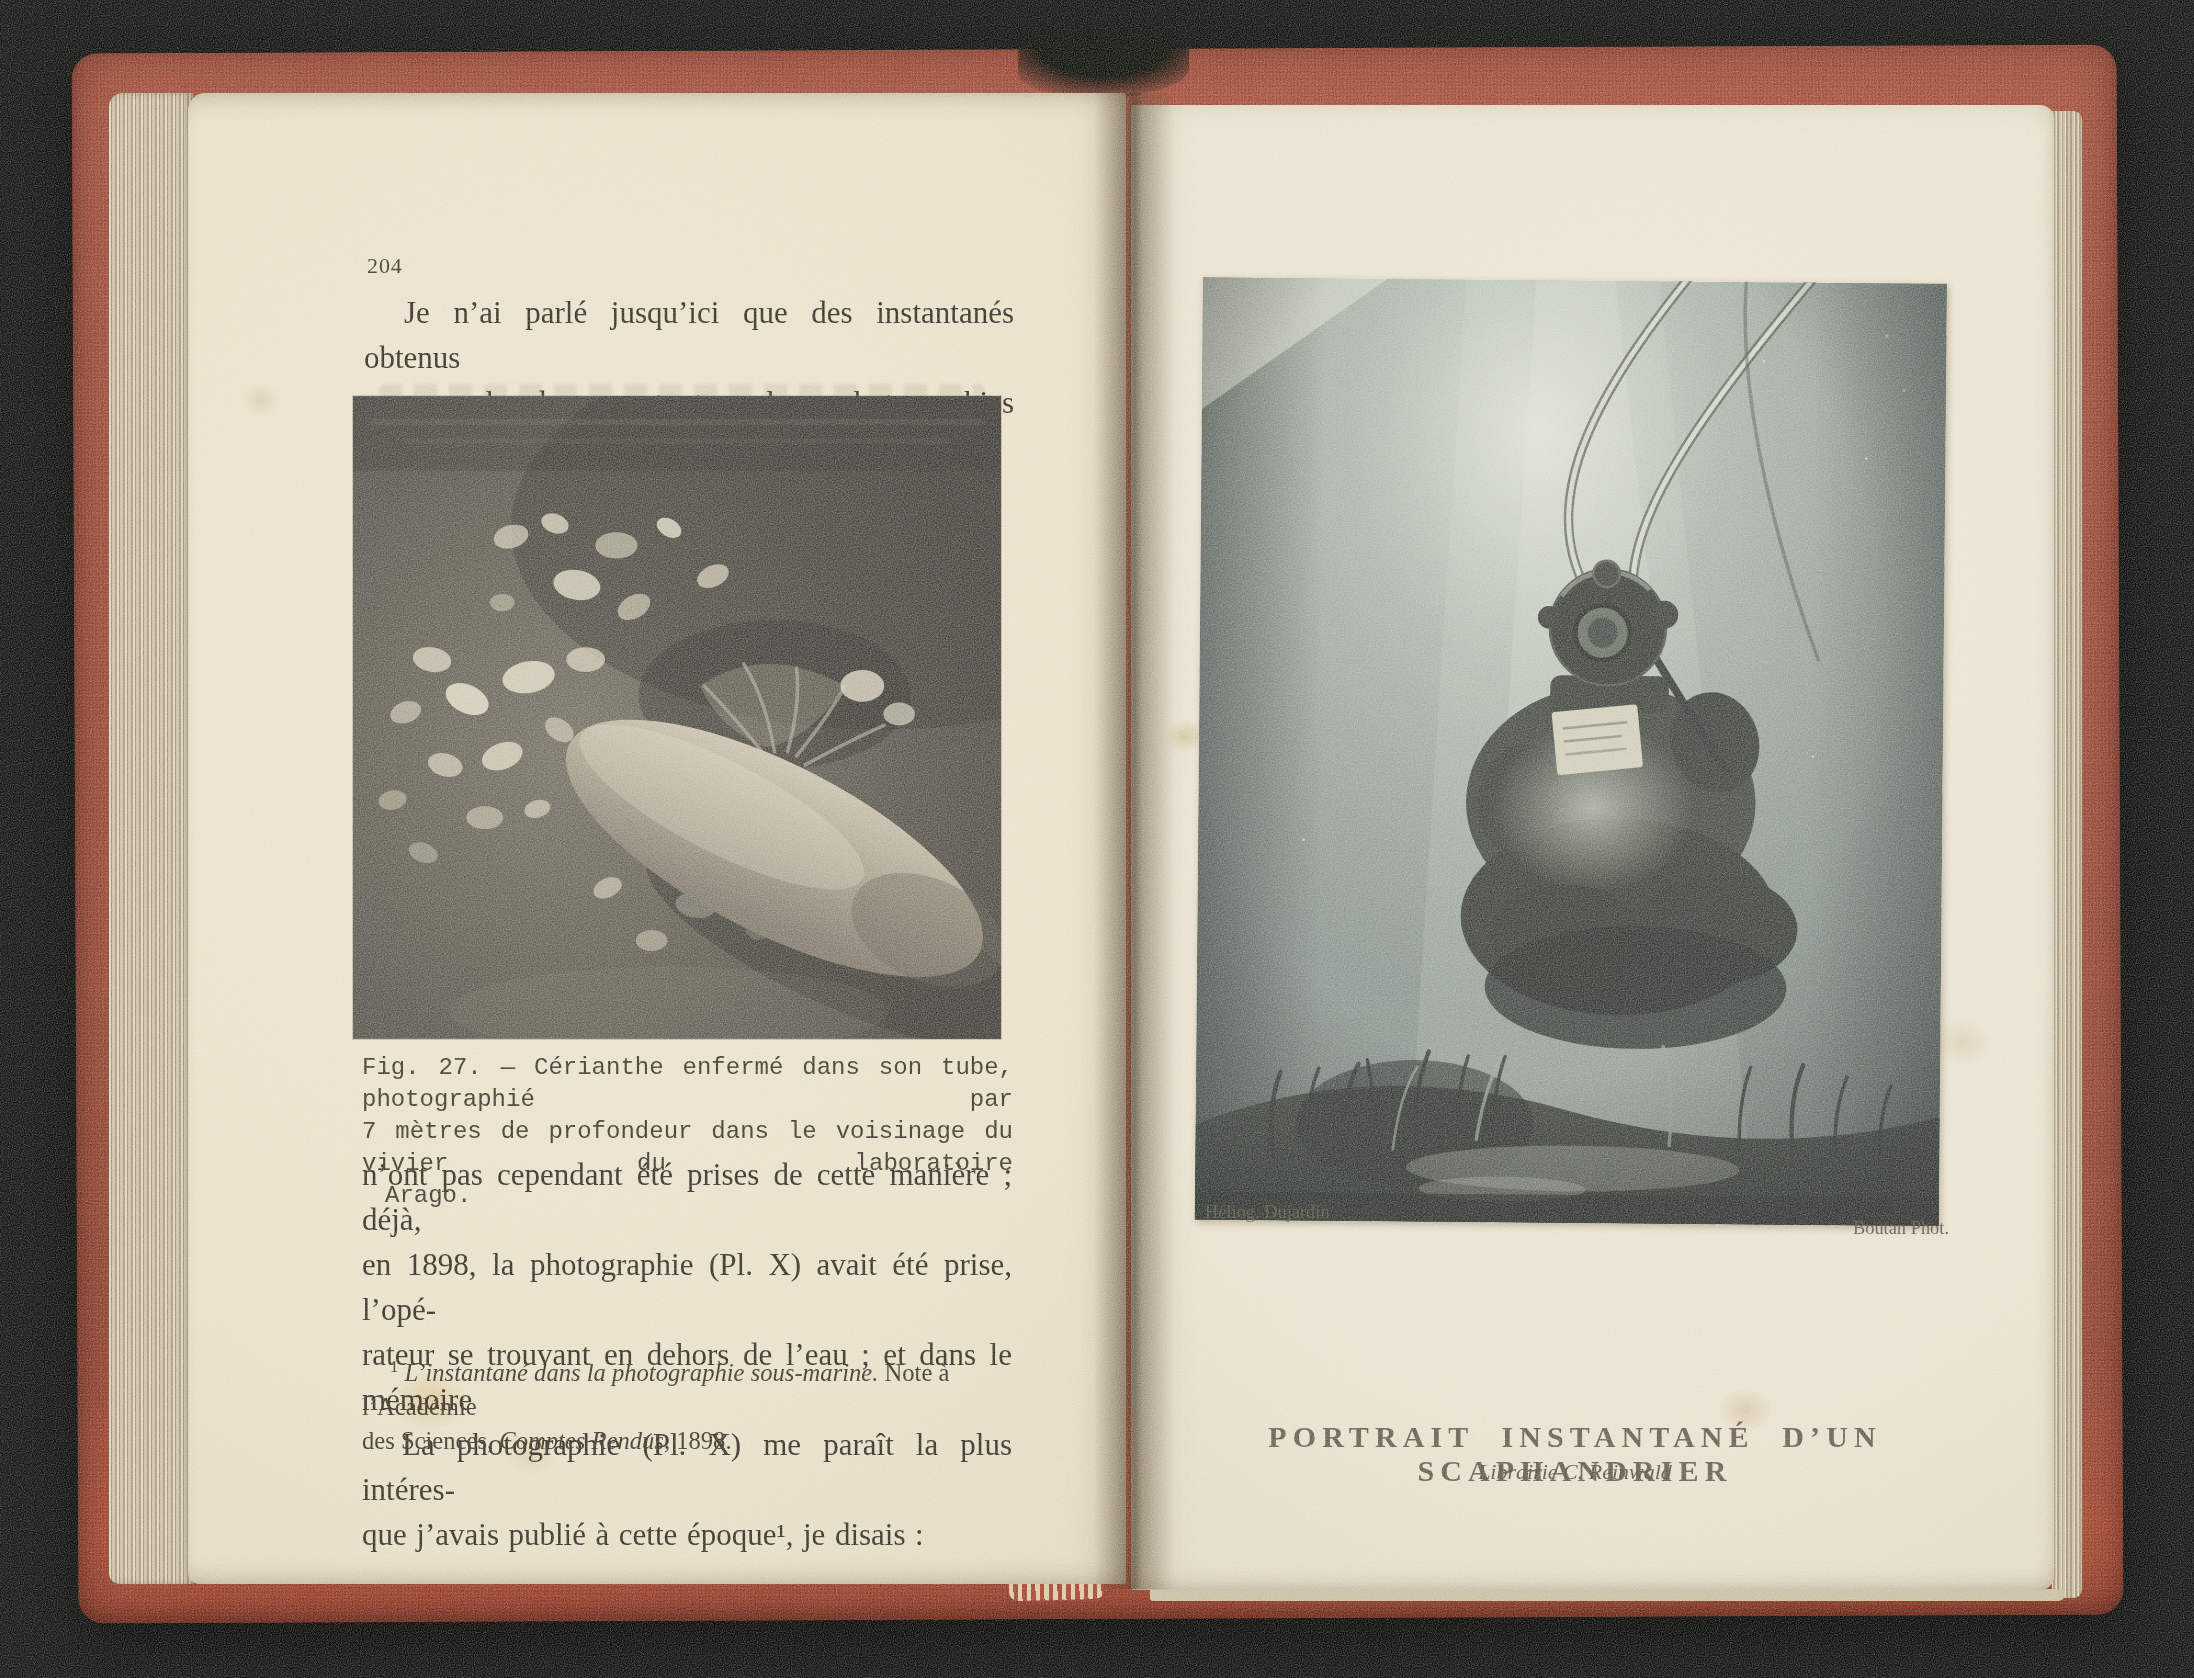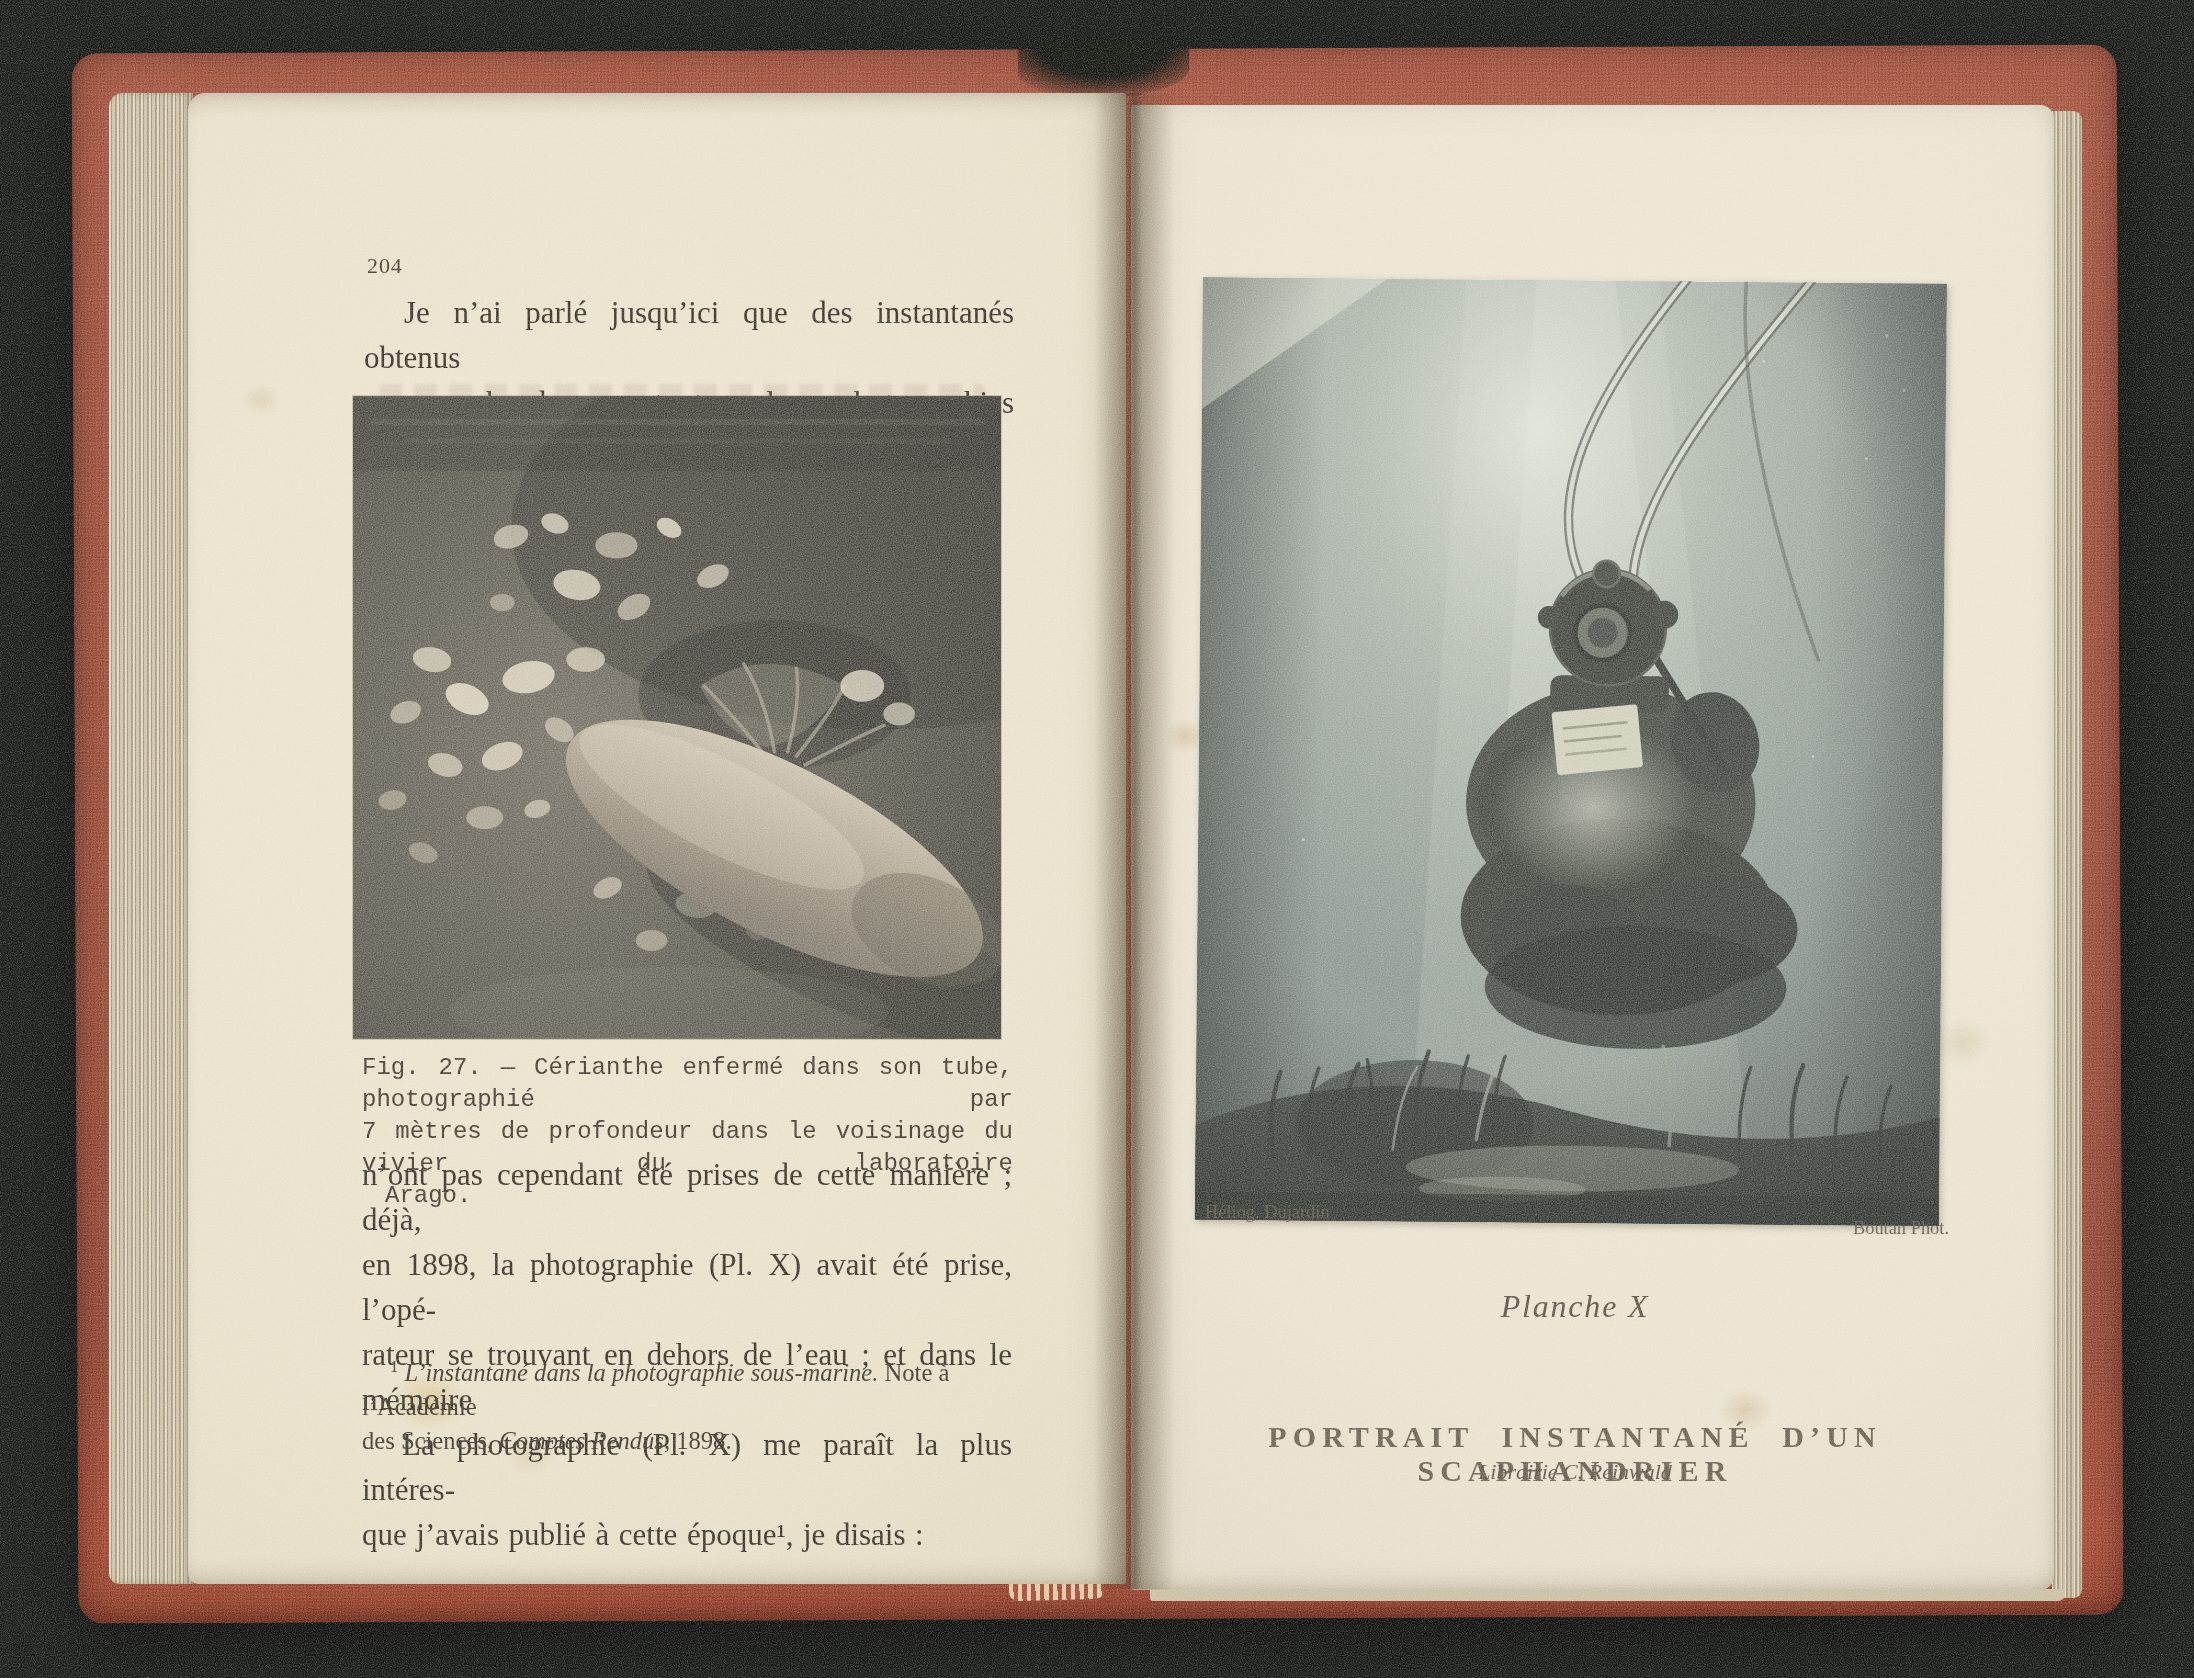--- a/index.html
+++ b/index.html
@@ -336,21 +336,20 @@
         </g>
         <rect width="848" height="1074" fill="url(#R_vig)"></rect>
         <rect width="848" height="1074" filter="url(#R_grain)" opacity=".25"></rect>
       </svg>
     </div>
 
     <div class="credits">
       <span>Héliog. Dujardin</span>
       <span class="credit-r">Boutan Phot.</span>
     </div>
-    <div class="planche">Planche X</div>
     <div class="ptitle">PORTRAIT INSTANTANÉ D’UN SCAPHANDRIER</div>
     <div class="publisher">Librairie C. Reinwald</div>
   </div>
 
   <div class="gutter"></div>
 
   <svg class="speckle" width="2195" height="1678" viewBox="0 0 2500 1912">
     <defs>
       <filter id="spk" x="0" y="0" width="100%" height="100%">
         <feTurbulence type="fractalNoise" baseFrequency="0.8" numOctaves="1" seed="3"></feTurbulence>

